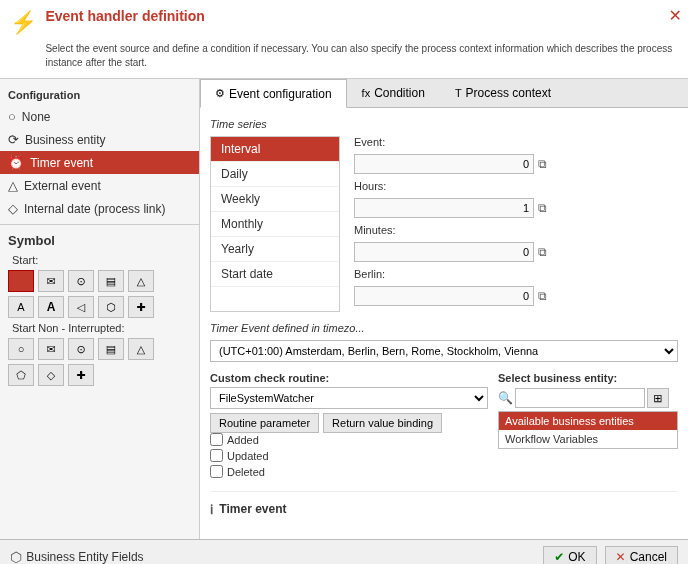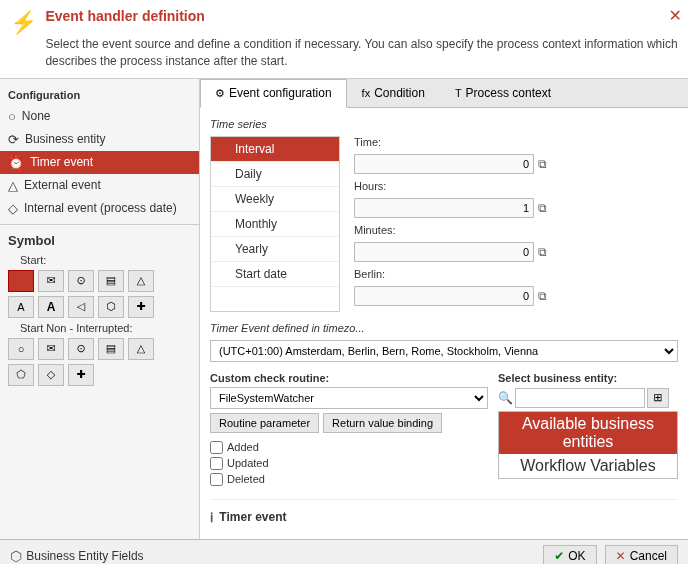--- a/index.html
+++ b/index.html
@@ -2,88 +2,88 @@
 <html><head>
   <meta charset="utf-8">
   <style>
     * { box-sizing: border-box; margin: 0; padding: 0; font-family: Arial, sans-serif; font-size: 12px; }
     body { width: 688px; height: 564px; overflow: hidden; background: #f0f0f0; }
 
     
     .header { background: #fff; border-bottom: 1px solid #ccc; padding: 8px 10px 8px 10px; display: flex; align-items: flex-start; position: relative; }
     .header-icon { color: #c0392b; font-size: 22px; margin-right: 8px; margin-top: 2px; }
     .header-text h2 { font-size: 14px; color: #c0392b; font-weight: bold; }
-    .header-text p { font-size: 12px; color: #444; margin-top: 12px; line-height: 1.4; }
+    .header-text p { font-size: 10px; color: #444; margin-top: 18px; line-height: 1.4; }
     .header-close { position: absolute; top: 6px; right: 6px; color: #c0392b; font-size: 16px; cursor: pointer; }
 
     
     .main { display: flex; height: calc(564px - 70px - 34px); }
 
     
     .sidebar { width: 200px; background: #f5f5f5; border-right: 1px solid #ccc; padding: 6px 0; }
     .sidebar-section { font-size: 11px; color: #333; padding: 4px 8px; font-weight: bold; }
     .sidebar-item { display: flex; align-items: center; padding: 4px 8px; cursor: pointer; color: #333; }
     .sidebar-item.active { background: #c0392b; color: #fff; }
     .sidebar-item .item-icon { margin-right: 6px; font-size: 13px; }
     .sidebar-divider { border-top: 1px solid #ccc; margin: 4px 0; }
     .sidebar-symbol { font-size: 13px; font-weight: bold; padding: 4px 8px; color: #333; }
-    .symbol-label { padding: 2px 20px; font-size: 11px; color: #333; }
+    .symbol-label { padding: 2px 12px; font-size: 11px; color: #333; }
     .icon-grid { display: grid; grid-template-columns: repeat(5, 28px); gap: 2px; padding: 2px 8px; }
     .icon-btn { width: 26px; height: 22px; background: #e8e8e8; border: 1px solid #bbb; display: flex; align-items: center; justify-content: center; cursor: pointer; font-size: 11px; }
     .icon-btn.red-box { background: #c0392b; border: 1px solid #a00; }
 
     
     .content { flex: 1; display: flex; flex-direction: column; overflow: hidden; }
 
     
     .tabs { display: flex; background: #e8e8e8; border-bottom: 1px solid #bbb; }
     .tab { padding: 6px 14px; cursor: pointer; border: 1px solid transparent; font-size: 12px; display: flex; align-items: center; gap: 4px; }
     .tab.active { background: #fff; border: 1px solid #bbb; border-bottom: 1px solid #fff; margin-bottom: -1px; }
     .tab-icon { font-size: 11px; }
 
     
     .tab-content { flex: 1; overflow-y: auto; background: #fff; padding: 10px; }
 
     
     .section-label { font-size: 11px; color: #333; margin-bottom: 6px; font-style: italic; }
     .time-series-row { display: flex; gap: 0; }
     .ts-list { width: 130px; border: 1px solid #ccc; }
-    .ts-item { padding: 5px 24px; cursor: pointer; color: #333; border-bottom: 1px solid #eee; }
+    .ts-item { padding: 5px 10px; cursor: pointer; color: #333; border-bottom: 1px solid #eee; }
     .ts-item.active { background: #c0392b; color: #fff; }
     .ts-right { flex: 1; padding-left: 14px; }
     .field-row { display: flex; align-items: center; margin-bottom: 6px; }
     .field-label { width: 65px; font-size: 11px; color: #333; }
     .field-input { width: 180px; height: 20px; border: 1px solid #bbb; background: #f9f9f9; padding: 0 4px; font-size: 11px; text-align: right; }
     .field-icon { margin-left: 4px; font-size: 12px; color: #555; cursor: pointer; }
 
     
     .timer-timezone { margin-top: 10px; }
     .timezone-select { width: 100%; height: 22px; border: 1px solid #bbb; background: #fff; font-size: 11px; padding: 0 4px; }
 
     
     .two-col { display: flex; gap: 10px; margin-top: 10px; }
     .left-col { flex: 1; }
     .right-col { width: 180px; }
-    .field-group { margin-bottom: 8px; }
+    .field-group { }
     .field-group label { font-size: 11px; color: #333; display: block; margin-bottom: 3px; font-weight: bold; }
     .select-input { width: 100%; height: 22px; border: 1px solid #bbb; background: #fff; font-size: 11px; padding: 0 4px; }
     .btn-row { display: flex; gap: 4px; margin-top: 4px; }
     .btn { padding: 3px 8px; border: 1px solid #bbb; background: #e8e8e8; cursor: pointer; font-size: 11px; }
     .event-type-section label { font-size: 11px; color: #333; font-weight: bold; display: block; margin-bottom: 4px; }
     .checkbox-row { display: flex; align-items: center; gap: 4px; margin-bottom: 3px; }
     .checkbox-row input { margin: 0; }
     .checkbox-row span { font-size: 11px; color: #333; }
 
     
     .be-label { font-size: 11px; color: #333; font-weight: bold; margin-bottom: 4px; }
     .be-search-row { display: flex; align-items: center; gap: 2px; margin-bottom: 3px; }
     .be-search { width: 130px; height: 20px; border: 1px solid #bbb; padding: 0 4px; font-size: 11px; }
     .be-icon-btn { width: 22px; height: 20px; border: 1px solid #bbb; background: #e8e8e8; display: flex; align-items: center; justify-content: center; cursor: pointer; font-size: 11px; }
     .be-list { border: 1px solid #bbb; }
-    .be-list-item { padding: 3px 6px; font-size: 16px; color: #333; cursor: pointer; text-align: center; }
+    .be-list-item { padding: 3px 6px; font-size: 11px; color: #333; cursor: pointer; }
     .be-list-item.active { background: #c0392b; color: #fff; }
 
     
     .info-section { margin-top: 10px; border-top: 1px solid #eee; padding-top: 8px; }
     .info-header { display: flex; align-items: center; gap: 6px; font-size: 12px; font-weight: bold; color: #333; margin-bottom: 4px; }
     .info-icon { font-size: 13px; color: #555; }
 
     
     .footer { height: 34px; background: #f0f0f0; border-top: 1px solid #bbb; display: flex; align-items: center; padding: 0 10px; }
     .footer-left { display: flex; align-items: center; gap: 4px; font-size: 11px; color: #333; cursor: pointer; }
@@ -121,21 +121,21 @@
     <div class="sidebar-item active">
       <span class="item-icon">⏰</span>
       <span>Timer event</span>
     </div>
     <div class="sidebar-item">
       <span class="item-icon">△</span>
       <span>External event</span>
     </div>
     <div class="sidebar-item">
       <span class="item-icon">◇</span>
-      <span>Internal event (process date)</span>
+      <span>Internal date (process link)</span>
     </div>
 
     <div class="sidebar-divider"></div>
     <div class="sidebar-symbol">Symbol</div>
     <div class="symbol-label">Start:</div>
 
     <div class="icon-grid">
       <div class="icon-btn red-box"></div>
       <div class="icon-btn">✉</div>
       <div class="icon-btn">⊙</div>
@@ -191,21 +191,21 @@
         <div class="ts-list">
           <div class="ts-item active">Interval</div>
           <div class="ts-item">Daily</div>
           <div class="ts-item">Weekly</div>
           <div class="ts-item">Monthly</div>
           <div class="ts-item">Yearly</div>
           <div class="ts-item">Start date</div>
         </div>
         <div class="ts-right">
           <div class="field-row">
-            <span class="field-label">Time:</span>
+            <span class="field-label">Event:</span>
           </div>
           <div class="field-row">
             <input class="field-input" type="text" value="0" style="">
             <span class="field-icon">⧉</span>
           </div>
           <div class="field-row">
             <span class="field-label">Hours:</span>
           </div>
           <div class="field-row">
             <input class="field-input" type="text" value="1" style="">

